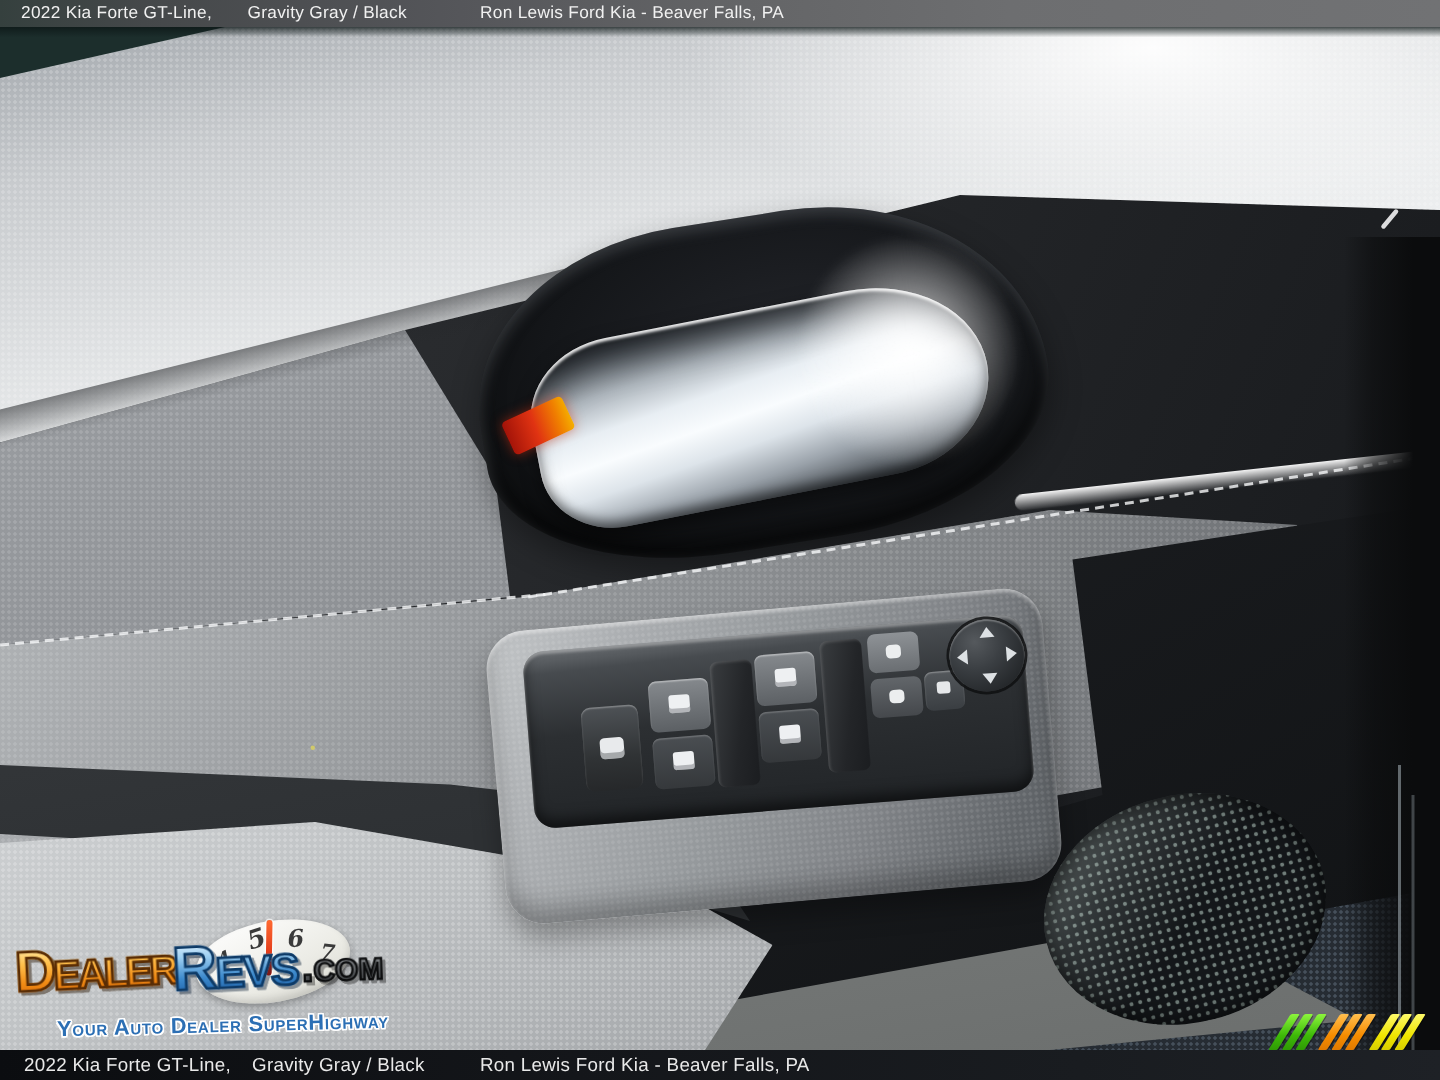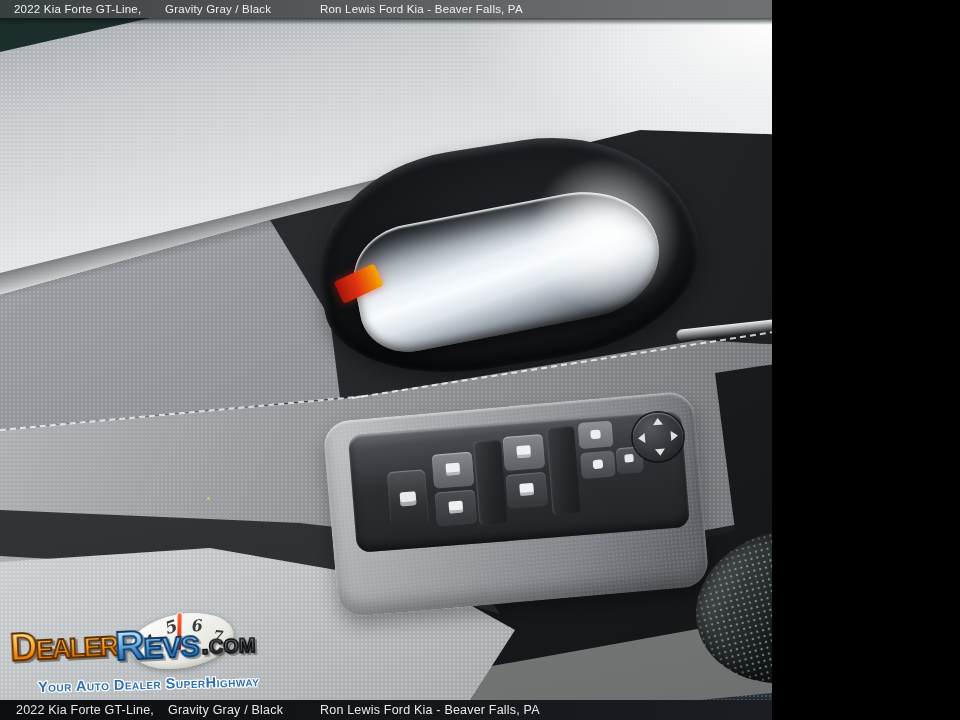--- a/index.html
+++ b/index.html
@@ -1,16 +1,16 @@
 <!DOCTYPE html>
 <html><head>
 <meta charset="utf-8">
 <style>
   html,body{margin:0;padding:0;background:#000;}
-  .screen{position:relative;width:772px;height:720px;overflow:hidden;
+  .screen{position:relative;width:960px;height:720px;overflow:hidden;
     font-family:"Liberation Sans", sans-serif;background:#ef4444;}
   .screen *{position:absolute;box-sizing:border-box;}
 
   
   .topbar{left:0;top:0;width:960px;height:18px;z-index:50;
     background:linear-gradient(90deg,#35403e 0%,#45484a 10%,#55565a 32%,#636466 50%,#6d6e70 70%,#717274 100%);}
   .topbar span,.bottombar span{white-space:nowrap;color:#f1f1f1;font-size:11.5px;line-height:14px;top:2px;letter-spacing:.2px;}
   .bottombar{left:0;top:700px;width:960px;height:20px;z-index:50;
     background:linear-gradient(90deg,#0b0d10 0%,#14161a 40%,#191c20 75%,#1e2126 100%);}
   .bottombar span{font-size:12.5px;top:3px;color:#e9e9e9;}

